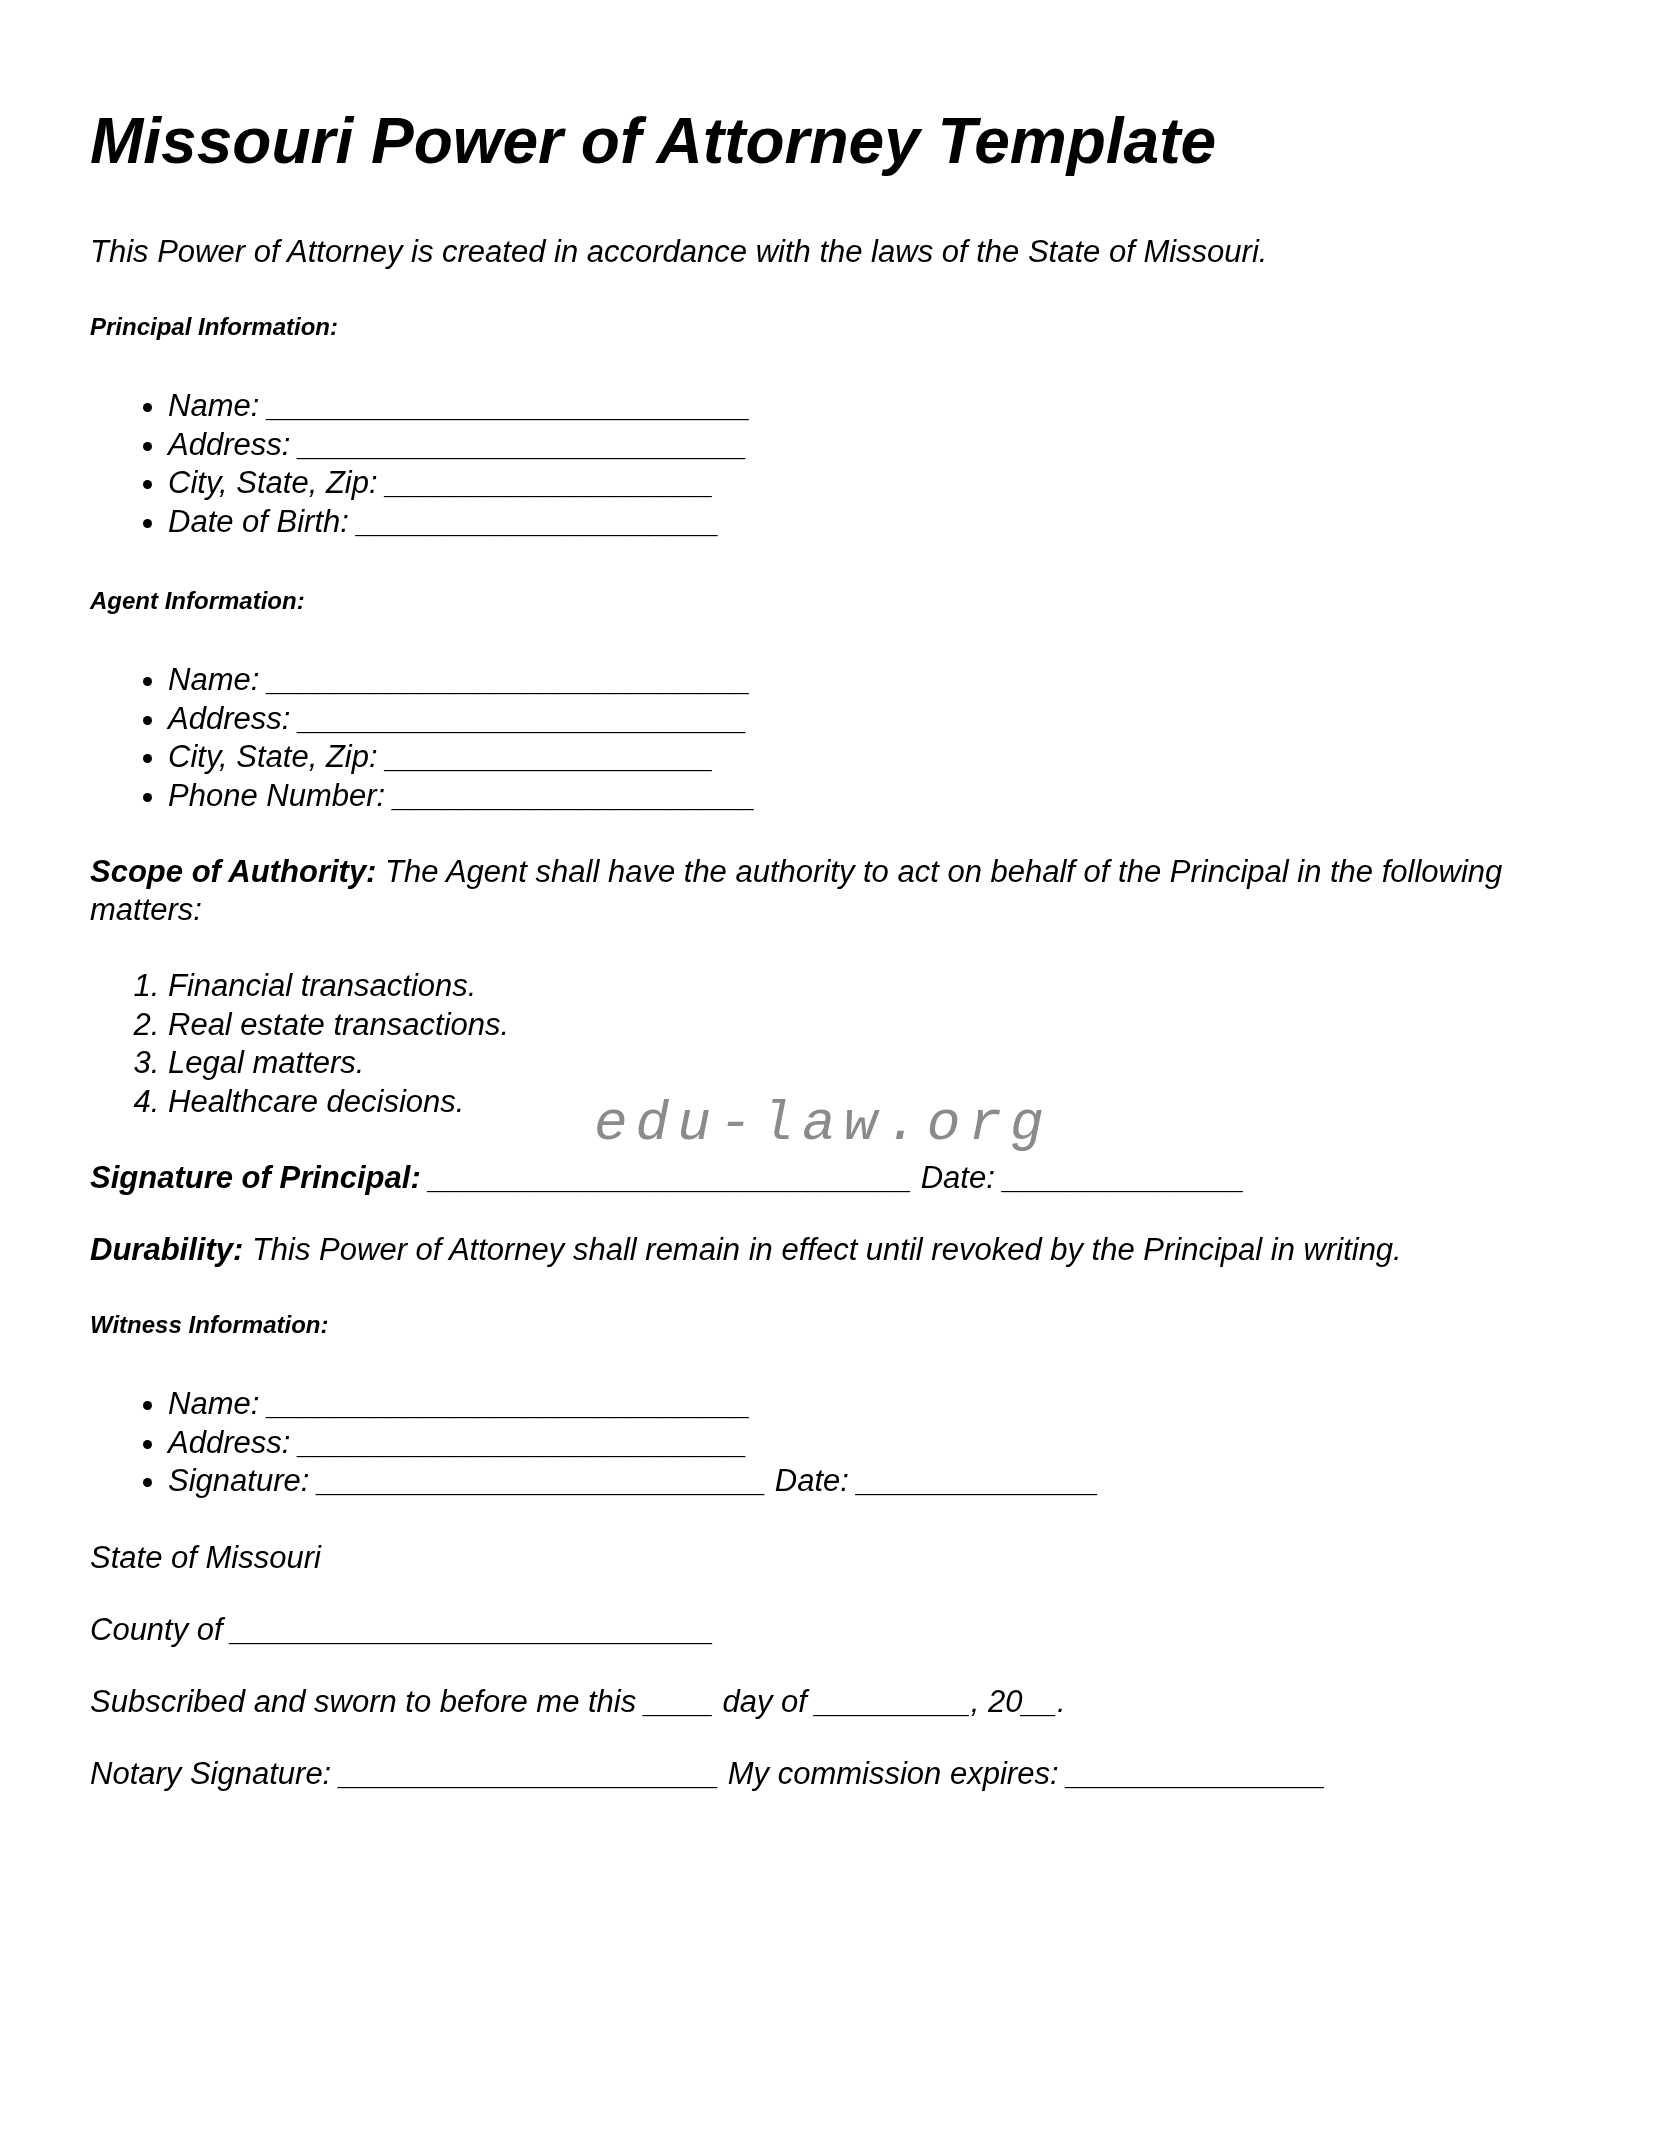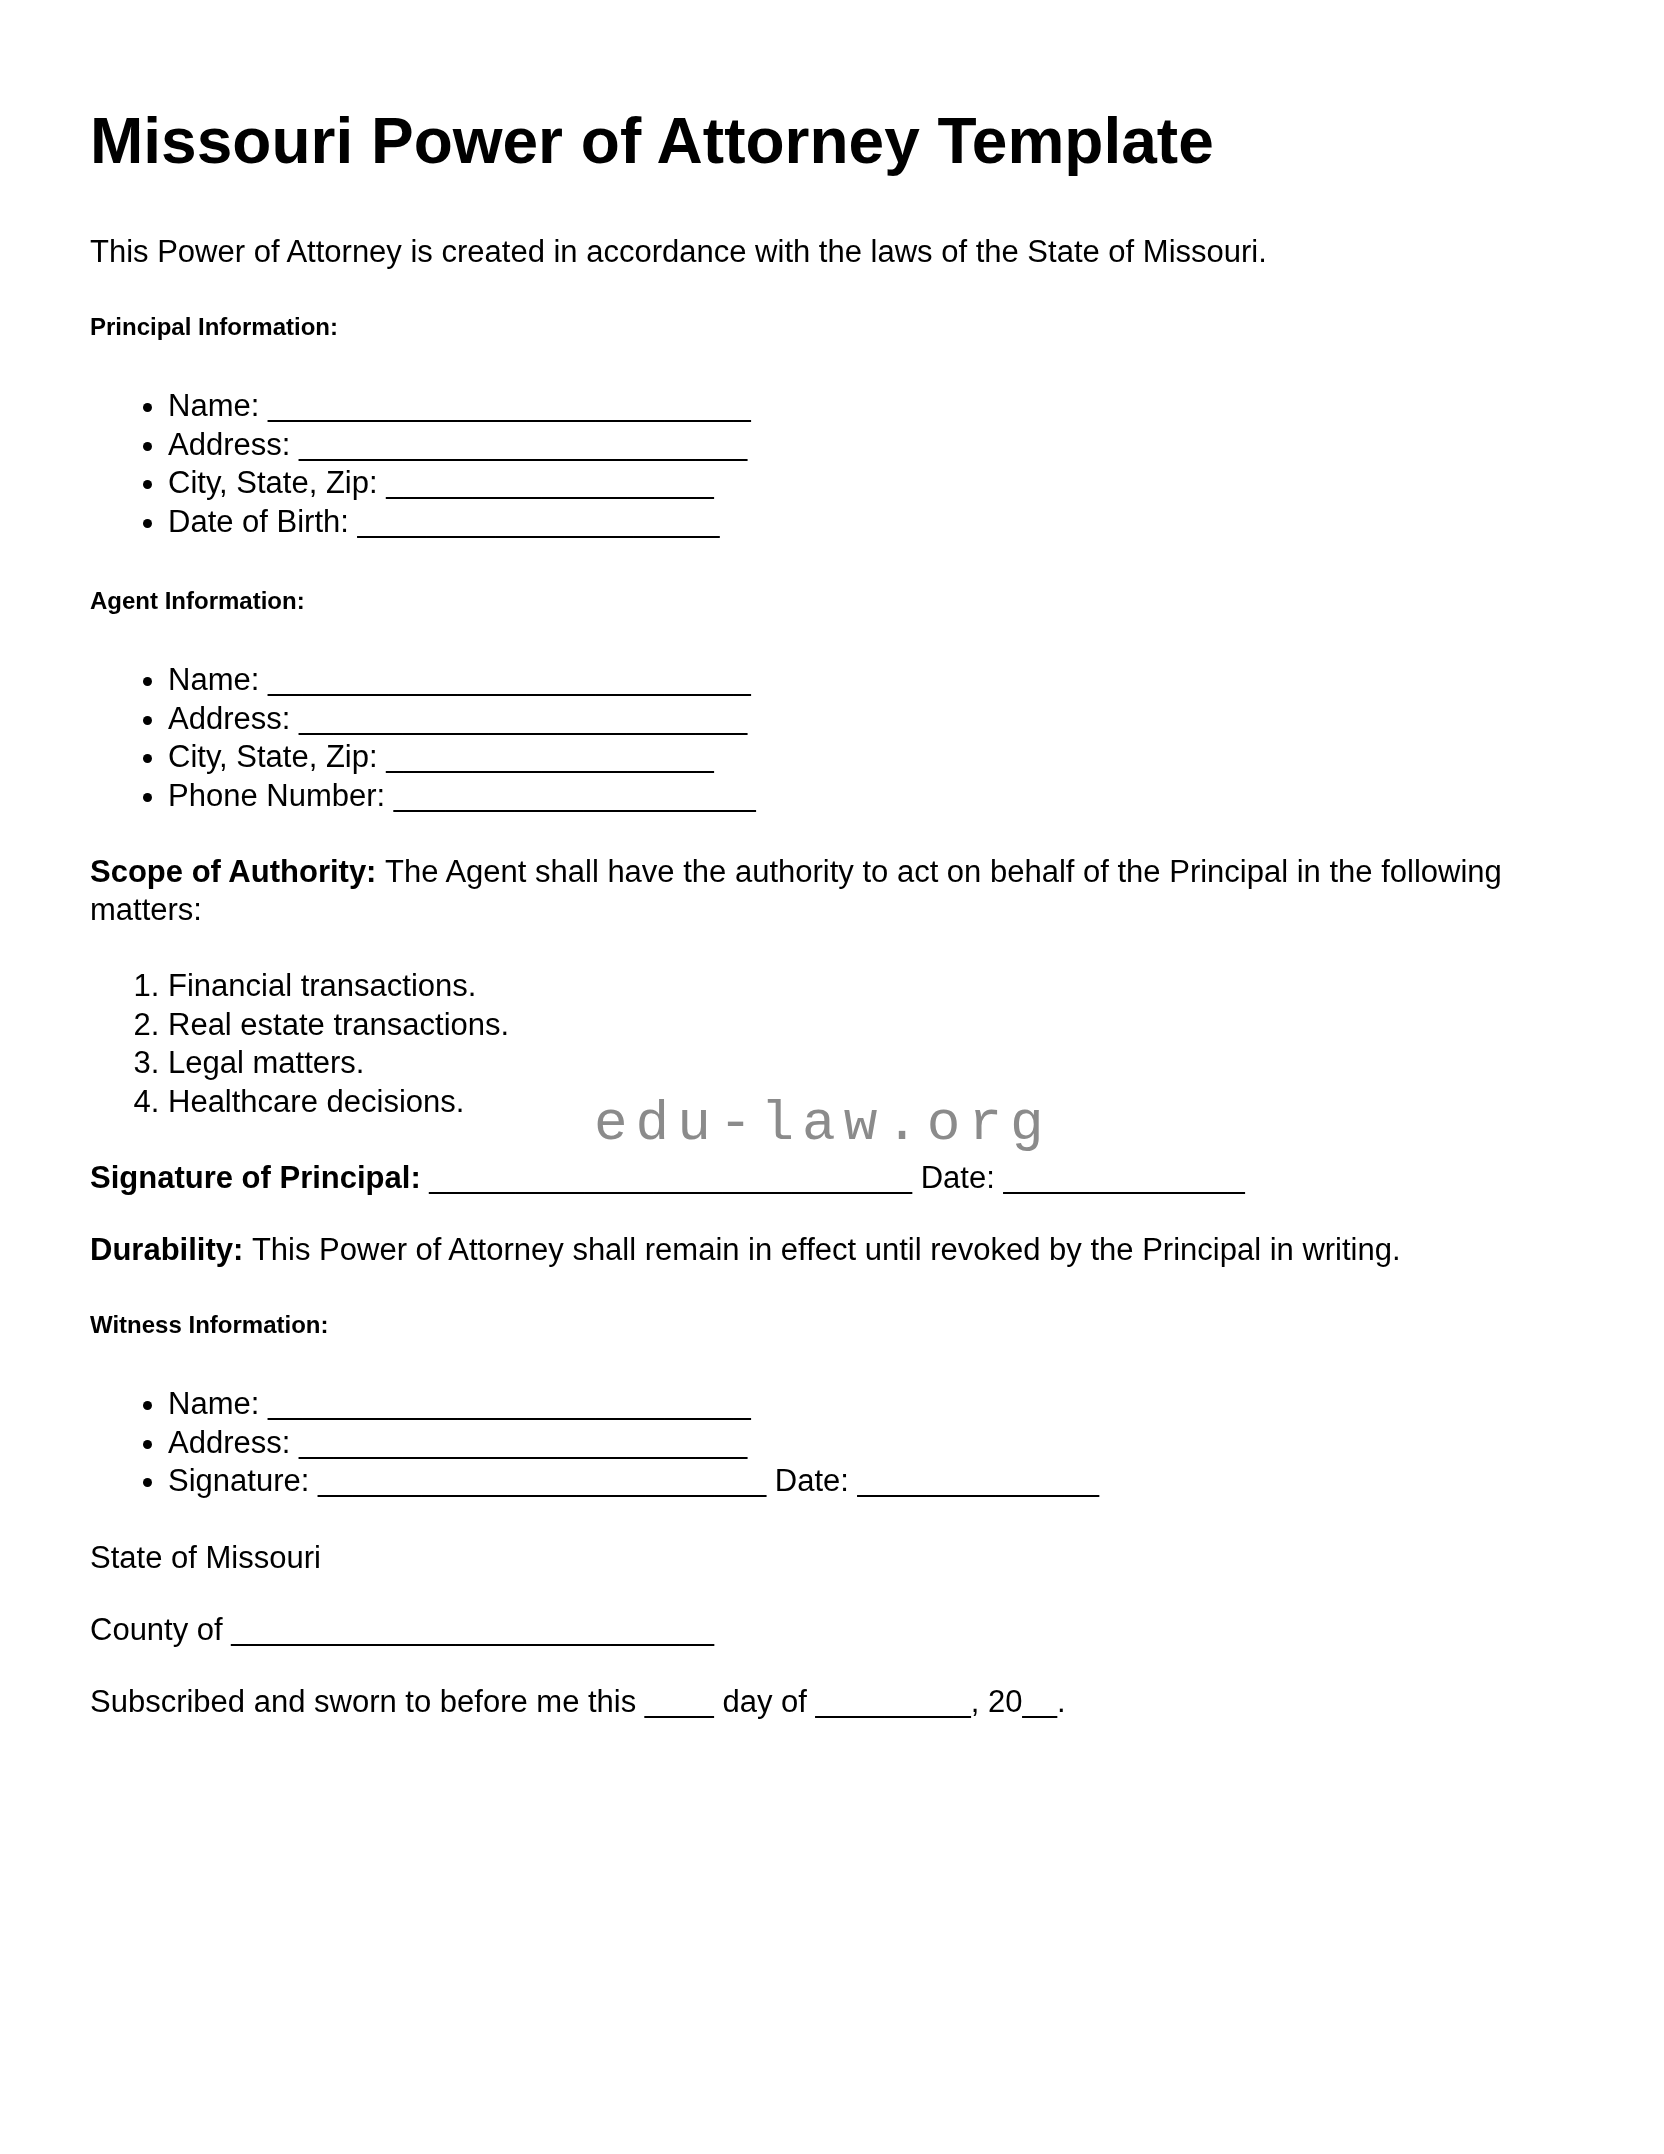--- a/index.html
+++ b/index.html
@@ -8,20 +8,21 @@
     width: 1664px;
     height: 2154px;
     box-sizing: border-box;
     padding: 55px 90px 20px 90px;
     background: #ffffff;
     color: #000000;
     font-family: "Liberation Sans", sans-serif;
     font-size: 31px;
     line-height: 38px;
     overflow: hidden;
+    font-style: italic;
   }
   h1.doc-title {
     font-size: 64px;
     line-height: 72px;
     margin: 50px 0 56px 0;
     font-weight: 700;
   }
   .para { margin: 34px 0; }
   h3.section-heading {
     font-size: 24px;
@@ -128,14 +129,17 @@
   <p class="para">State of Missouri</p>
 
   <p class="para">
     <span>County of </span><span class="blank">____________________________</span>
   </p>
 
   <p class="para">
     <span>Subscribed and sworn to before me this </span><span class="blank">____</span><span> day of </span><span class="blank">_________</span><span>, 20</span><span class="blank">__</span><span>.</span>
   </p>
 
+  <p class="para">
+    <span>Notary Signature: </span><span class="blank">______________________</span><span> My commission expires: </span><span class="blank">_______________</span>
+  </p>
 
 </div>
 
 </body></html>

